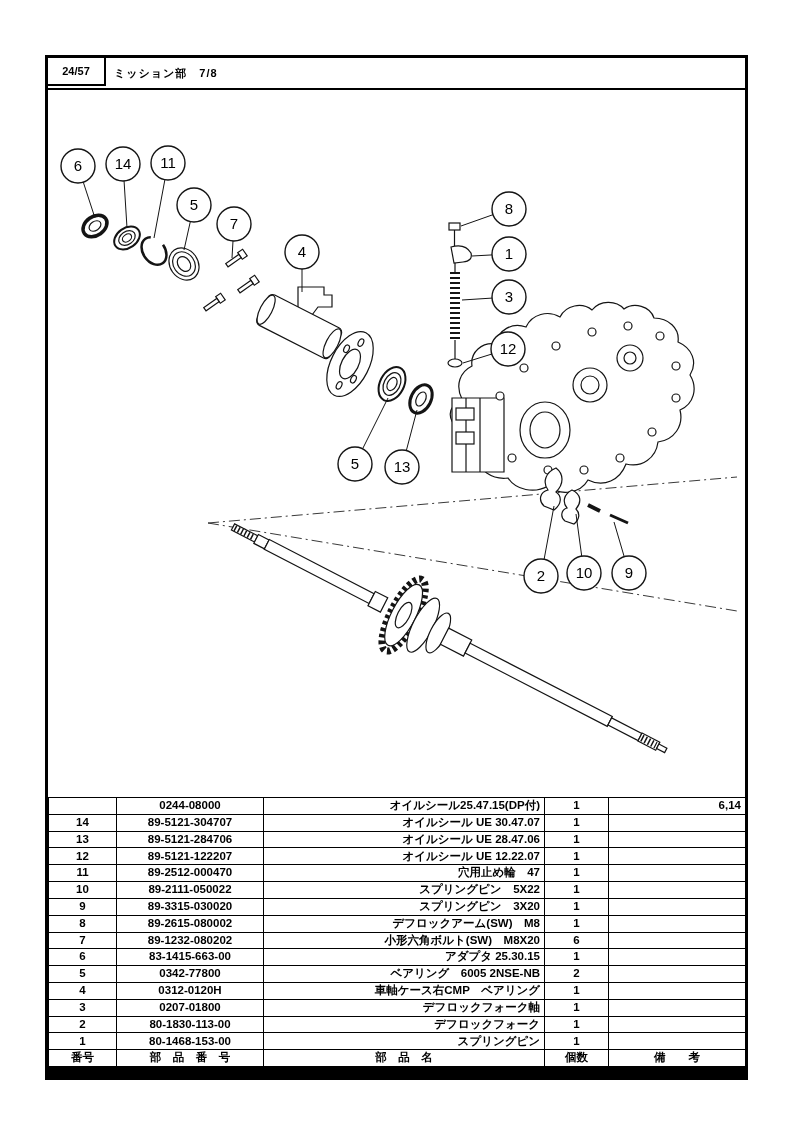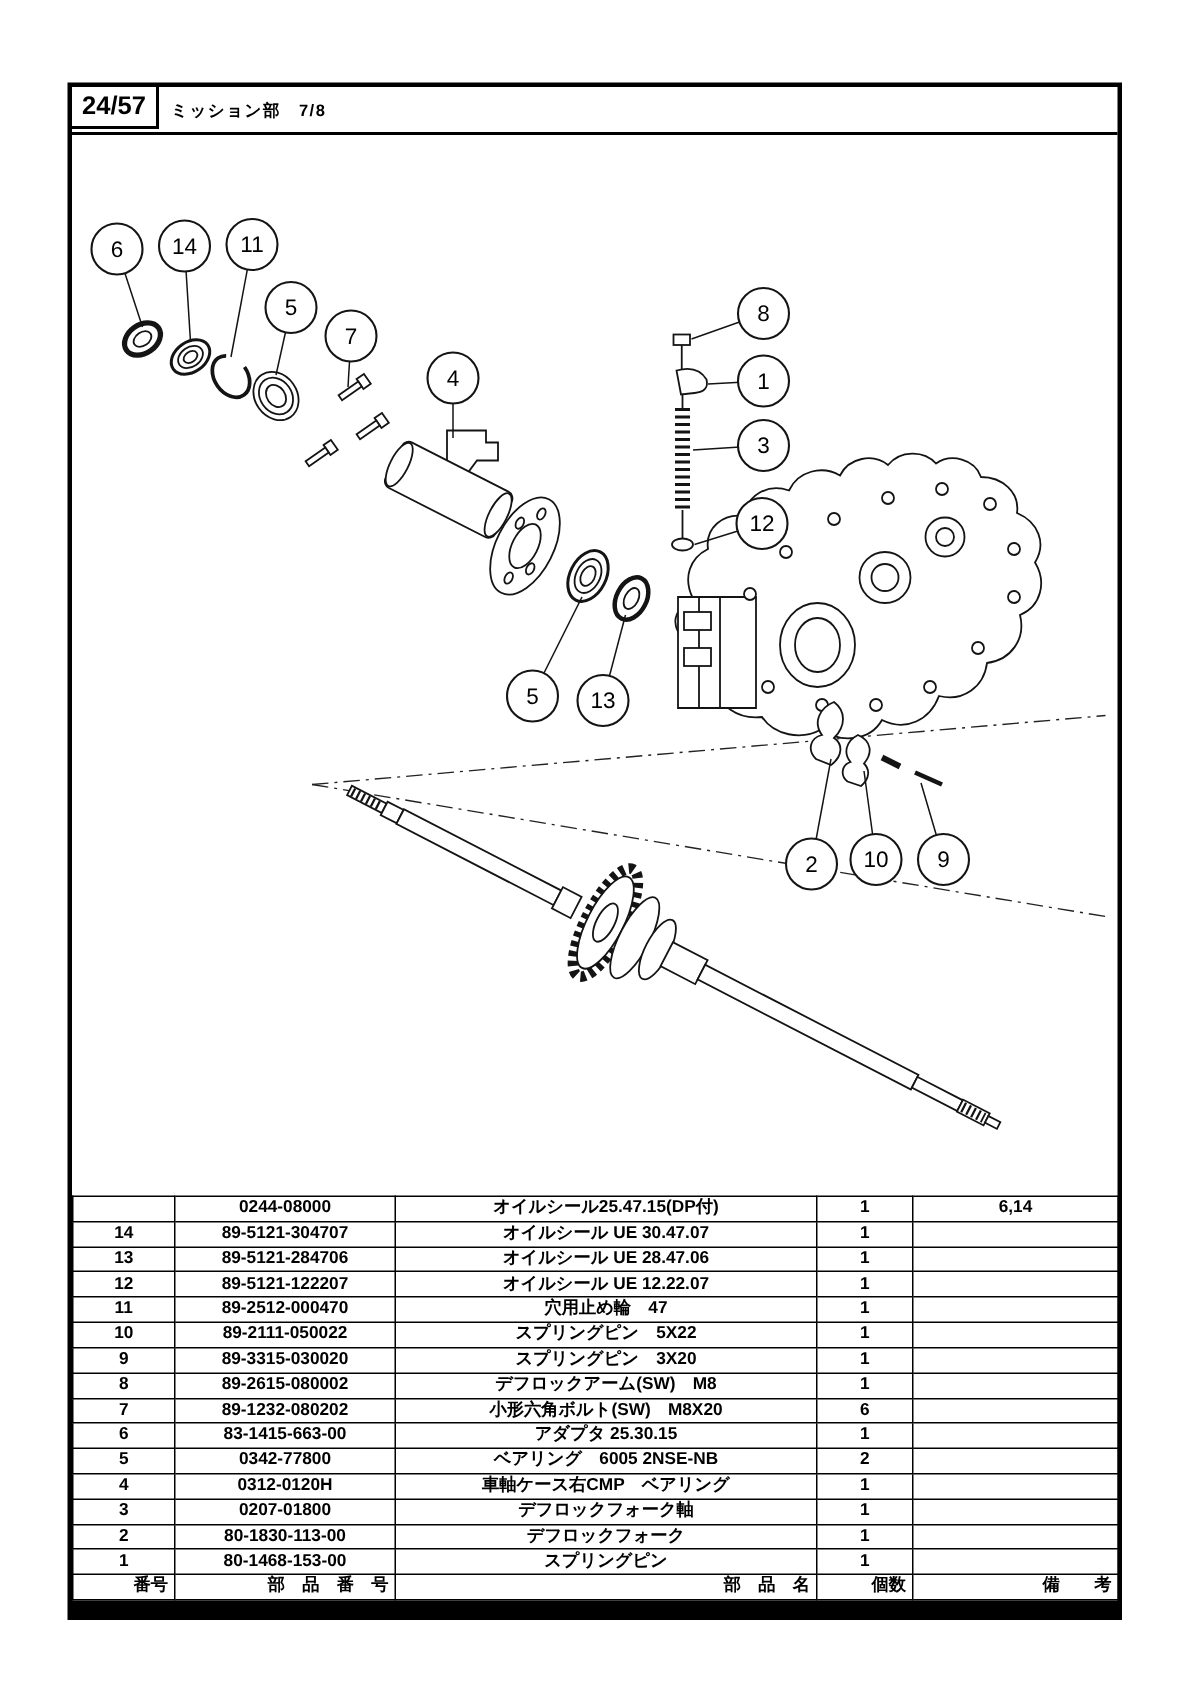--- a/index.html
+++ b/index.html
@@ -14,21 +14,21 @@
   .frame {
     position:absolute; left:45px; top:55px; width:703px; height:1025px;
     border:3px solid #000; border-bottom-width:13px; background:#fff;
   }
 
   .header { position:absolute; left:0; top:0; width:100%; height:32px; border-bottom:2px solid #000; }
   .pagenum {
     position:absolute; left:0; top:0; width:58px; height:28px;
     border-right:2.5px solid #000; border-bottom:2.5px solid #000;
     display:flex; align-items:center; justify-content:center;
-    font-weight:bold; font-size:17px;
+    font-weight:bold; font-size:11px;
   }
   .title { position:absolute; left:66px; top:8px; font-weight:bold; font-size:11px; letter-spacing:1px; }
 
   svg.diagram { position:absolute; left:0; top:32px; width:697px; height:707px; display:block; }
 
   .draw rect, .draw ellipse, .draw circle, .draw path { fill:#fff; stroke:#141414; stroke-width:1.2; }
   .draw line { stroke:#141414; stroke-width:1.2; fill:none; }
   .dashline { stroke:#222 !important; stroke-dasharray:11 4 2 4; stroke-width:0.9 !important; }
   .hatch { stroke-dasharray:1.5 2.2; }
 
@@ -39,22 +39,22 @@
   table.parts {
     position:absolute; left:0; top:739px; width:697px; height:270px;
     border-collapse:collapse; table-layout:fixed;
   }
   table.parts td {
     border:1.5px solid #000; padding:0 4px;
     font-size:11.5px; font-weight:bold; line-height:1;
     overflow:hidden; white-space:nowrap; vertical-align:middle;
   }
   td.c0, td.c1, td.c3 { text-align:center; }
-  td.c2, td.c4 { text-align:center; }
-  tr.head td { text-align:right; }
+  td.c2, td.c4 { text-align:right; }
+  tr.head td { text-align:center; }
 </style>
 </head>
 <body>
 
 <div class="page">
   <div class="frame">
 
     <div class="header">
       <div class="pagenum">
         <span>24/57</span>

